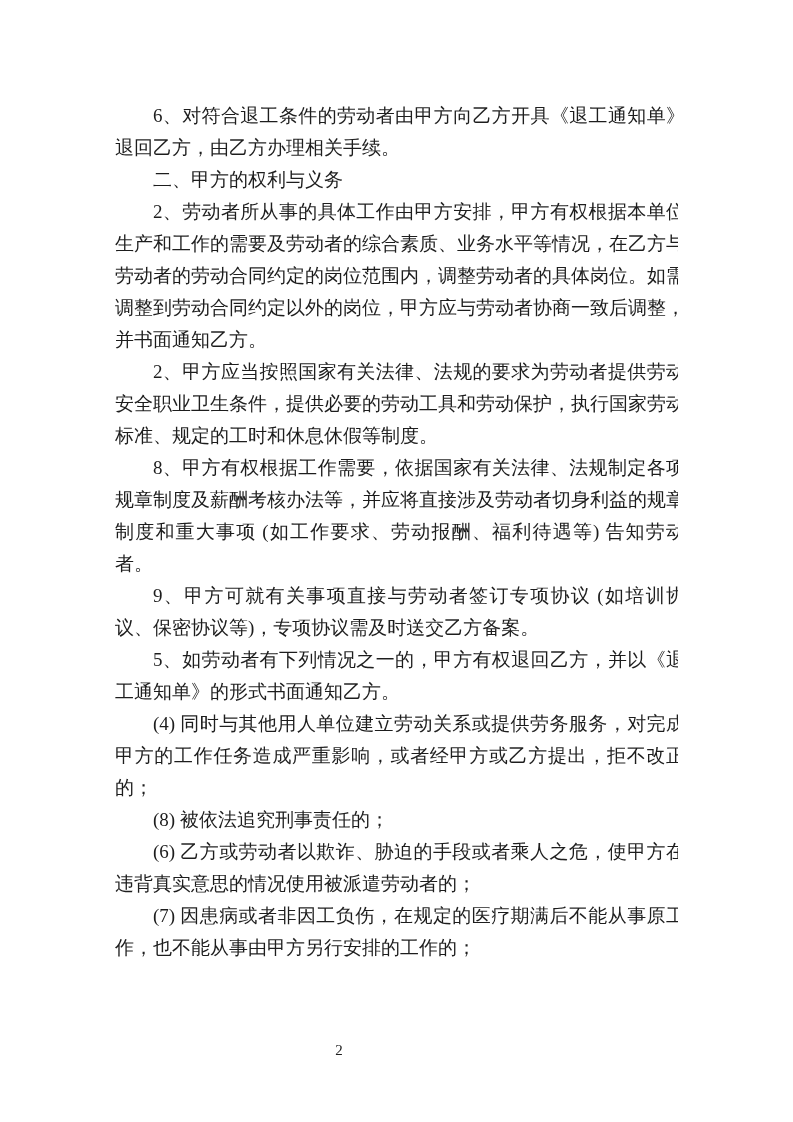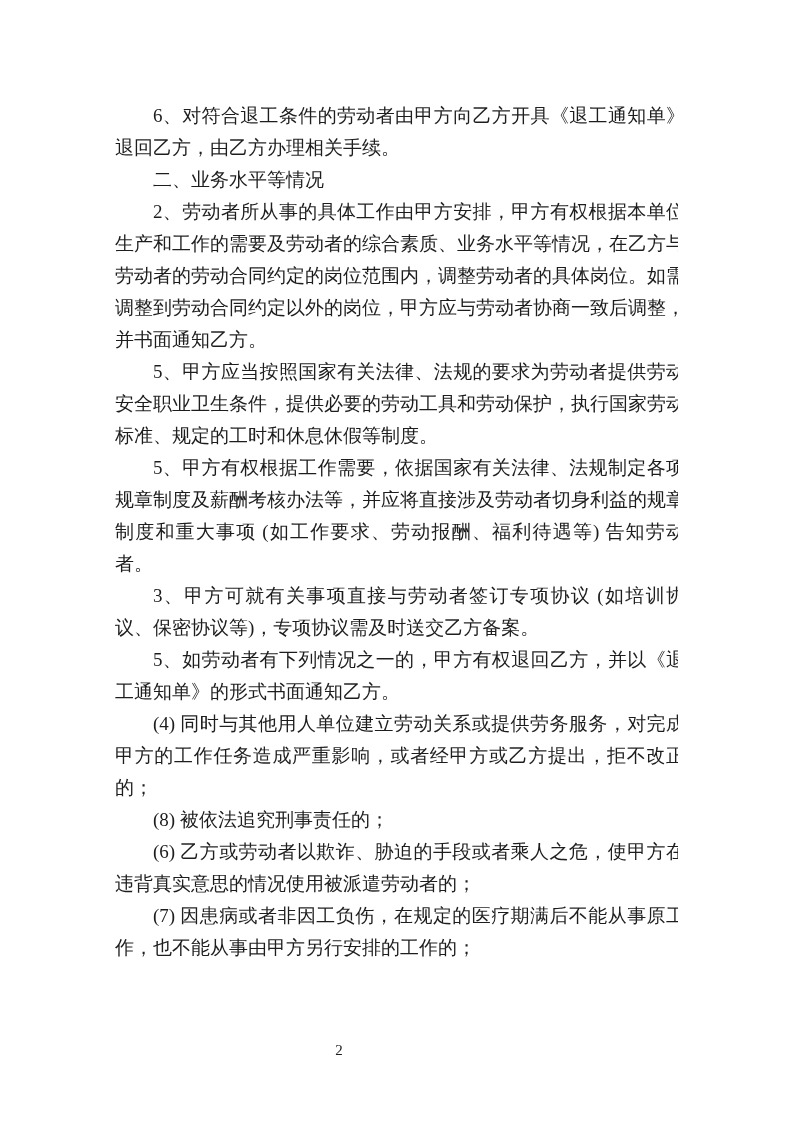--- a/index.html
+++ b/index.html
@@ -43,25 +43,25 @@
     font-size: 15px;
     color: #1d1d1d;
   }
 </style>
 </head>
 <body>
 
 <div class="page">
   <div class="body-text">
     <p>6、对符合退工条件的劳动者由甲方向乙方开具《退工通知单》退回乙方，由乙方办理相关手续。</p>
-    <p>二、业务水平等情况</p>
+    <p>二、甲方的权利与义务</p>
     <p>2、劳动者所从事的具体工作由甲方安排，甲方有权根据本单位生产和工作的需要及劳动者的综合素质、业务水平等情况，在乙方与劳动者的劳动合同约定的岗位范围内，调整劳动者的具体岗位。如需调整到劳动合同约定以外的岗位，甲方应与劳动者协商一致后调整，并书面通知乙方。</p>
-    <p>5、甲方应当按照国家有关法律、法规的要求为劳动者提供劳动安全职业卫生条件，提供必要的劳动工具和劳动保护，执行国家劳动标准、规定的工时和休息休假等制度。</p>
-    <p>5、甲方有权根据工作需要，依据国家有关法律、法规制定各项规章制度及薪酬考核办法等，并应将直接涉及劳动者切身利益的规章制度和重大事项 (如工作要求、劳动报酬、福利待遇等) 告知劳动者。</p>
-    <p>3、甲方可就有关事项直接与劳动者签订专项协议 (如培训协议、保密协议等)，专项协议需及时送交乙方备案。</p>
+    <p>2、甲方应当按照国家有关法律、法规的要求为劳动者提供劳动安全职业卫生条件，提供必要的劳动工具和劳动保护，执行国家劳动标准、规定的工时和休息休假等制度。</p>
+    <p>8、甲方有权根据工作需要，依据国家有关法律、法规制定各项规章制度及薪酬考核办法等，并应将直接涉及劳动者切身利益的规章制度和重大事项 (如工作要求、劳动报酬、福利待遇等) 告知劳动者。</p>
+    <p>9、甲方可就有关事项直接与劳动者签订专项协议 (如培训协议、保密协议等)，专项协议需及时送交乙方备案。</p>
     <p>5、如劳动者有下列情况之一的，甲方有权退回乙方，并以《退工通知单》的形式书面通知乙方。</p>
     <p>(4) 同时与其他用人单位建立劳动关系或提供劳务服务，对完成甲方的工作任务造成严重影响，或者经甲方或乙方提出，拒不改正的；</p>
     <p>(8) 被依法追究刑事责任的；</p>
     <p>(6) 乙方或劳动者以欺诈、胁迫的手段或者乘人之危，使甲方在违背真实意思的情况使用被派遣劳动者的；</p>
     <p>(7) 因患病或者非因工负伤，在规定的医疗期满后不能从事原工作，也不能从事由甲方另行安排的工作的；</p>
   </div>
   <div class="footer">2</div>
 </div>
 
 </body></html>

